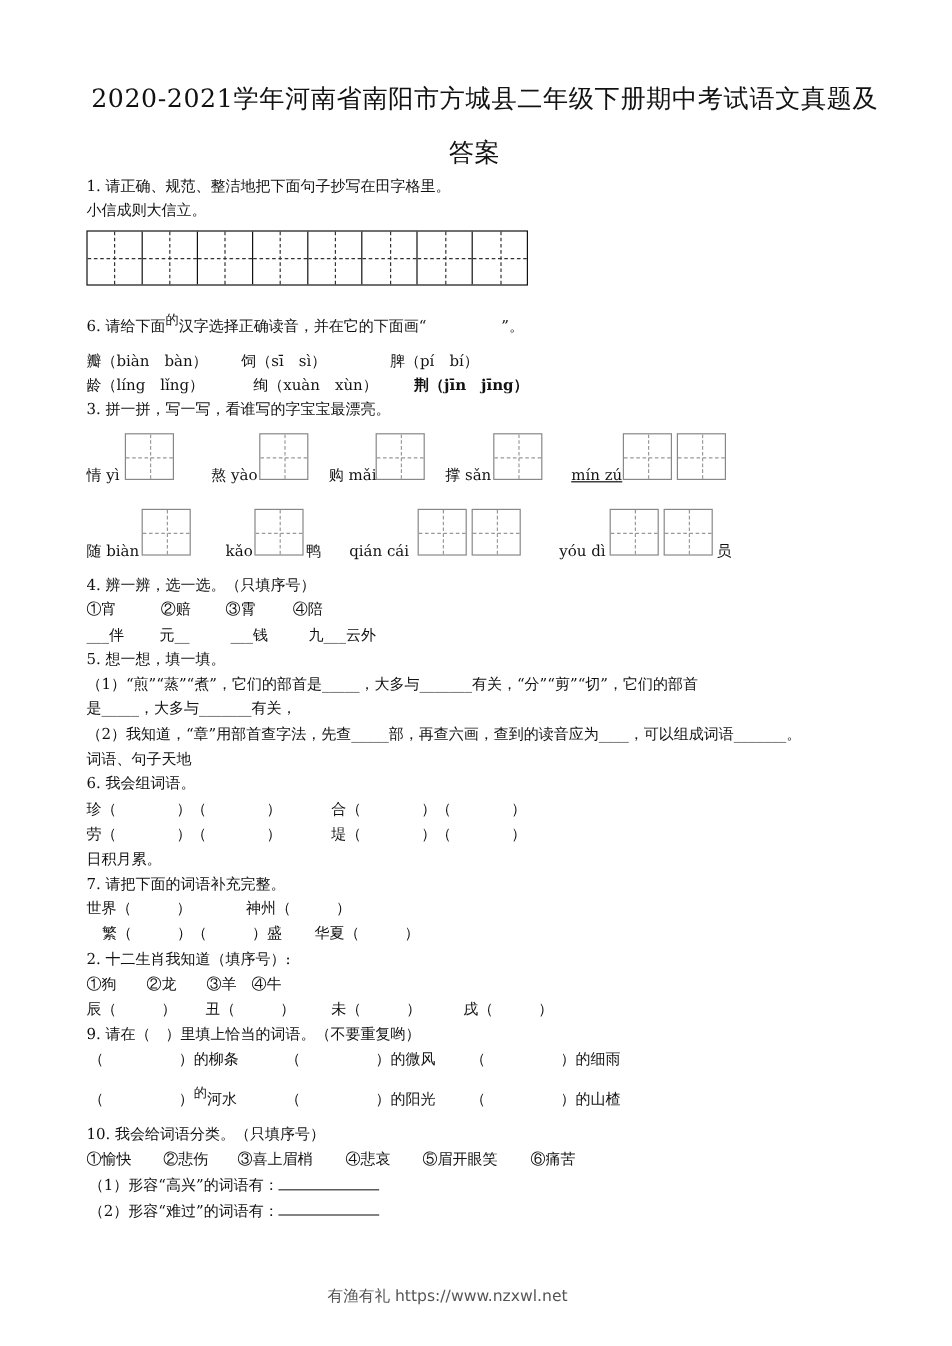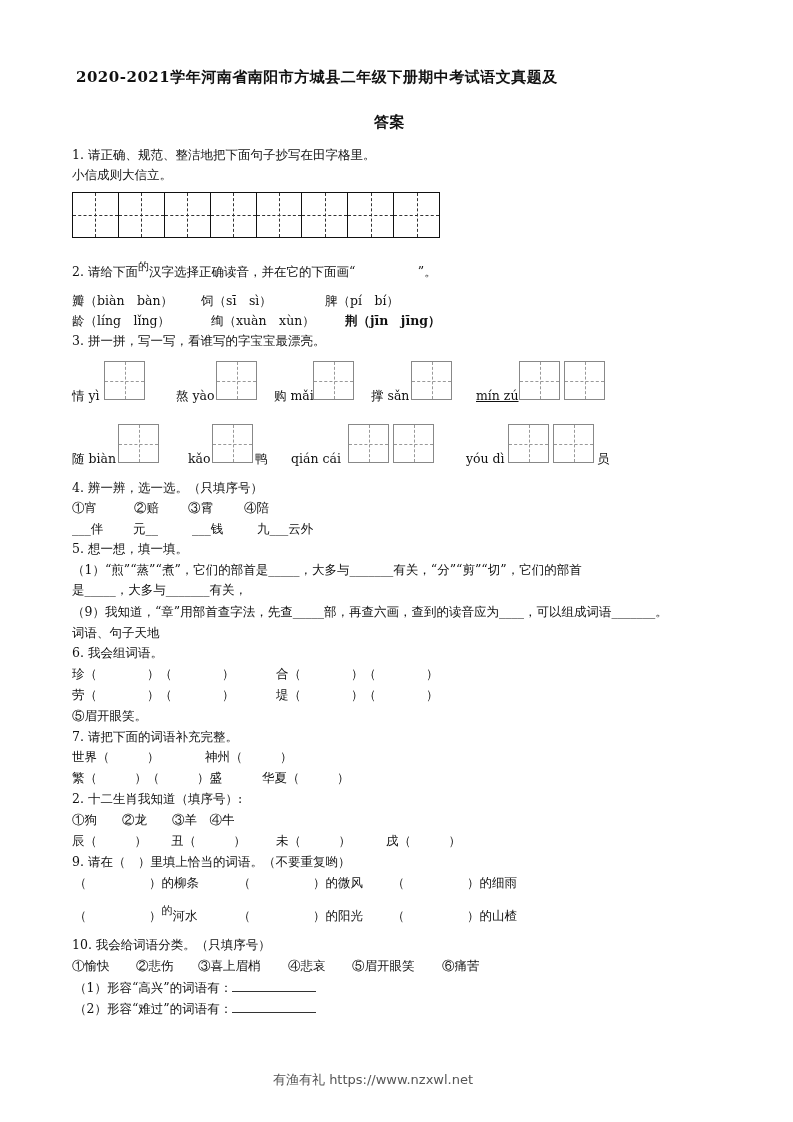--- a/index.html
+++ b/index.html
@@ -1,19 +1,19 @@
 <!DOCTYPE html>
 <html><head>
 <meta charset="utf-8">
 <style>
   html, body { margin: 0; padding: 0; background: #ffffff; }
   body { width: 793px; height: 1122px; position: relative; overflow: hidden;
          font-family: "DejaVu Serif", "Liberation Serif", serif; color: #111; }
   .abs { position: absolute; white-space: nowrap; }
-  .title { font-size: 15px; font-weight: bold; letter-spacing: 0.5px; }
+  .title { font-size: 21px; font-weight: normal; letter-spacing: 0.5px; }
   .t { font-size: 12.5px; line-height: 16px; }
   .grid8 { position: absolute; left: 72px; top: 192px; width: 368px; height: 46px;
            display: flex; border: 1.5px solid #111; box-sizing: border-box; }
   .cell8 { flex: 1; position: relative; border-left: 1.5px solid #111; }
   .cell8:first-child { border-left: none; }
   .cell8::before { content: ""; position: absolute; left: 50%; top: 0; bottom: 0; border-left: 1px dashed #333; }
   .cell8::after { content: ""; position: absolute; top: 50%; left: 0; right: 0; border-top: 1px dashed #333; }
   .tz { position: absolute; width: 41px; height: 39px; border: 1px solid #888; box-sizing: border-box; }
   .tz::before { content: ""; position: absolute; left: 50%; top: 0; bottom: 0; border-left: 1px dashed #999; }
   .tz::after { content: ""; position: absolute; top: 50%; left: 0; right: 0; border-top: 1px dashed #999; }
@@ -34,21 +34,21 @@
   <div class="cell8"></div>
   <div class="cell8"></div>
   <div class="cell8"></div>
   <div class="cell8"></div>
   <div class="cell8"></div>
   <div class="cell8"></div>
   <div class="cell8"></div>
 </div>
 
 <div class="abs t" style="left:72px; top:264px;">
-  <span>2. 请给下面</span><span class="sup">的</span><span>汉字选择正确读音，并在它的下面画“　　　　　”。</span>
+  <span>6. 请给下面</span><span class="sup">的</span><span>汉字选择正确读音，并在它的下面画“　　　　　”。</span>
 </div>
 <div class="abs t" style="left:72px; top:293px;"><span>瓣</span><span>（biàn　bàn）</span></div>
 <div class="abs t" style="left:201px; top:293px;"><span>饲</span><span>（sī　sì）</span></div>
 <div class="abs t" style="left:325px; top:293px;"><span>脾</span><span>（pí　bí）</span></div>
 <div class="abs t" style="left:72px; top:313px;"><span>龄</span><span>（líng　lǐng）</span></div>
 <div class="abs t" style="left:211px; top:313px;"><span>绚</span><span>（xuàn　xùn）</span></div>
 <div class="abs t" style="left:345px; top:313px;font-weight:bold;"><span>荆</span><span>（jīn　jīng）</span></div>
 
 <div class="abs t" style="left:72px; top:333px;">3. 拼一拼，写一写，看谁写的字宝宝最漂亮。</div>
 
@@ -83,34 +83,34 @@
 <div class="abs t" style="left:188px; top:500px;">③霄</div>
 <div class="abs t" style="left:244px; top:500px;">④陪</div>
 <div class="abs t" style="left:72px; top:521px;">___伴</div>
 <div class="abs t" style="left:133px; top:521px;">元__</div>
 <div class="abs t" style="left:192px; top:521px;">___钱</div>
 <div class="abs t" style="left:257px; top:521px;">九___云外</div>
 
 <div class="abs t" style="left:72px; top:541px;">5. 想一想，填一填。</div>
 <div class="abs t" style="left:72px; top:562px;">（1）“煎”“蒸”“煮”，它们的部首是_____，大多与_______有关，“分”“剪”“切”，它们的部首</div>
 <div class="abs t" style="left:72px; top:582px;">是_____，大多与_______有关，</div>
-<div class="abs t" style="left:72px; top:604px;">（9）我知道，“章”用部首查字法，先查_____部，再查六画，查到的读音应为____，可以组成词语_______。</div>
+<div class="abs t" style="left:72px; top:604px;">（2）我知道，“章”用部首查字法，先查_____部，再查六画，查到的读音应为____，可以组成词语_______。</div>
 <div class="abs t" style="left:72px; top:625px;">词语、句子天地</div>
 
 <div class="abs t" style="left:72px; top:645px;">6. 我会组词语。</div>
 <div class="abs t" style="left:72px; top:666px;">珍（　　　　）（　　　　）</div>
 <div class="abs t" style="left:276px; top:666px;">合（　　　　）（　　　　）</div>
 <div class="abs t" style="left:72px; top:687px;">劳（　　　　）（　　　　）</div>
 <div class="abs t" style="left:276px; top:687px;">堤（　　　　）（　　　　）</div>
-<div class="abs t" style="left:72px; top:708px;">⑤眉开眼笑。</div>
+<div class="abs t" style="left:72px; top:708px;">日积月累。</div>
 
 <div class="abs t" style="left:72px; top:729px;">7. 请把下面的词语补充完整。</div>
 <div class="abs t" style="left:72px; top:749px;">世界（　　　）</div>
 <div class="abs t" style="left:205px; top:749px;">神州（　　　）</div>
-<div class="abs t" style="left:72px; top:770px;">繁（　　　）（　　　）盛</div>
+<div class="abs t" style="left:85px; top:770px;">繁（　　　）（　　　）盛</div>
 <div class="abs t" style="left:262px; top:770px;">华夏（　　　）</div>
 
 <div class="abs t" style="left:72px; top:791px;">2. 十二生肖我知道（填序号）:</div>
 <div class="abs t" style="left:72px; top:812px;">①狗　　②龙　　③羊　④牛</div>
 <div class="abs t" style="left:72px; top:833px;">辰（　　　）</div>
 <div class="abs t" style="left:171px; top:833px;">丑（　　　）</div>
 <div class="abs t" style="left:276px; top:833px;">未（　　　）</div>
 <div class="abs t" style="left:386px; top:833px;">戌（　　　）</div>
 
 <div class="abs t" style="left:72px; top:854px;">9. 请在（　）里填上恰当的词语。（不要重复哟）</div>

